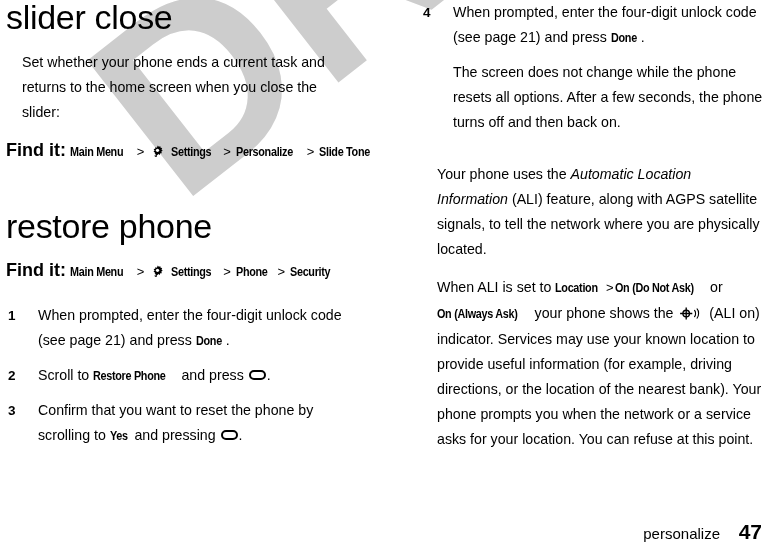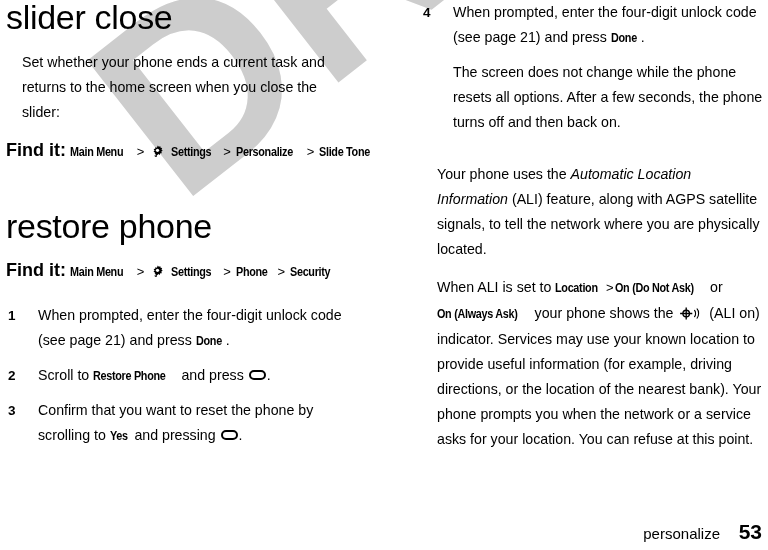--- a/index.html
+++ b/index.html
@@ -289,15 +289,15 @@
         </g>
       </svg></span><span> (ALI on) indicator. Services may use your known location to provide useful information (for example, driving directions, or the location of the nearest bank). Your phone prompts you when the network or a service asks for your location. You can refuse at this point.</span></p>
 
   </div>
 
 </div>
 
 <div id="footer">
   <div class="ftr-inner">
     <span class="ftr-section">personalize</span>
-    <span class="ftr-page">53</span>
+    <span class="ftr-page">47</span>
   </div>
 </div>
 
 </body></html>

